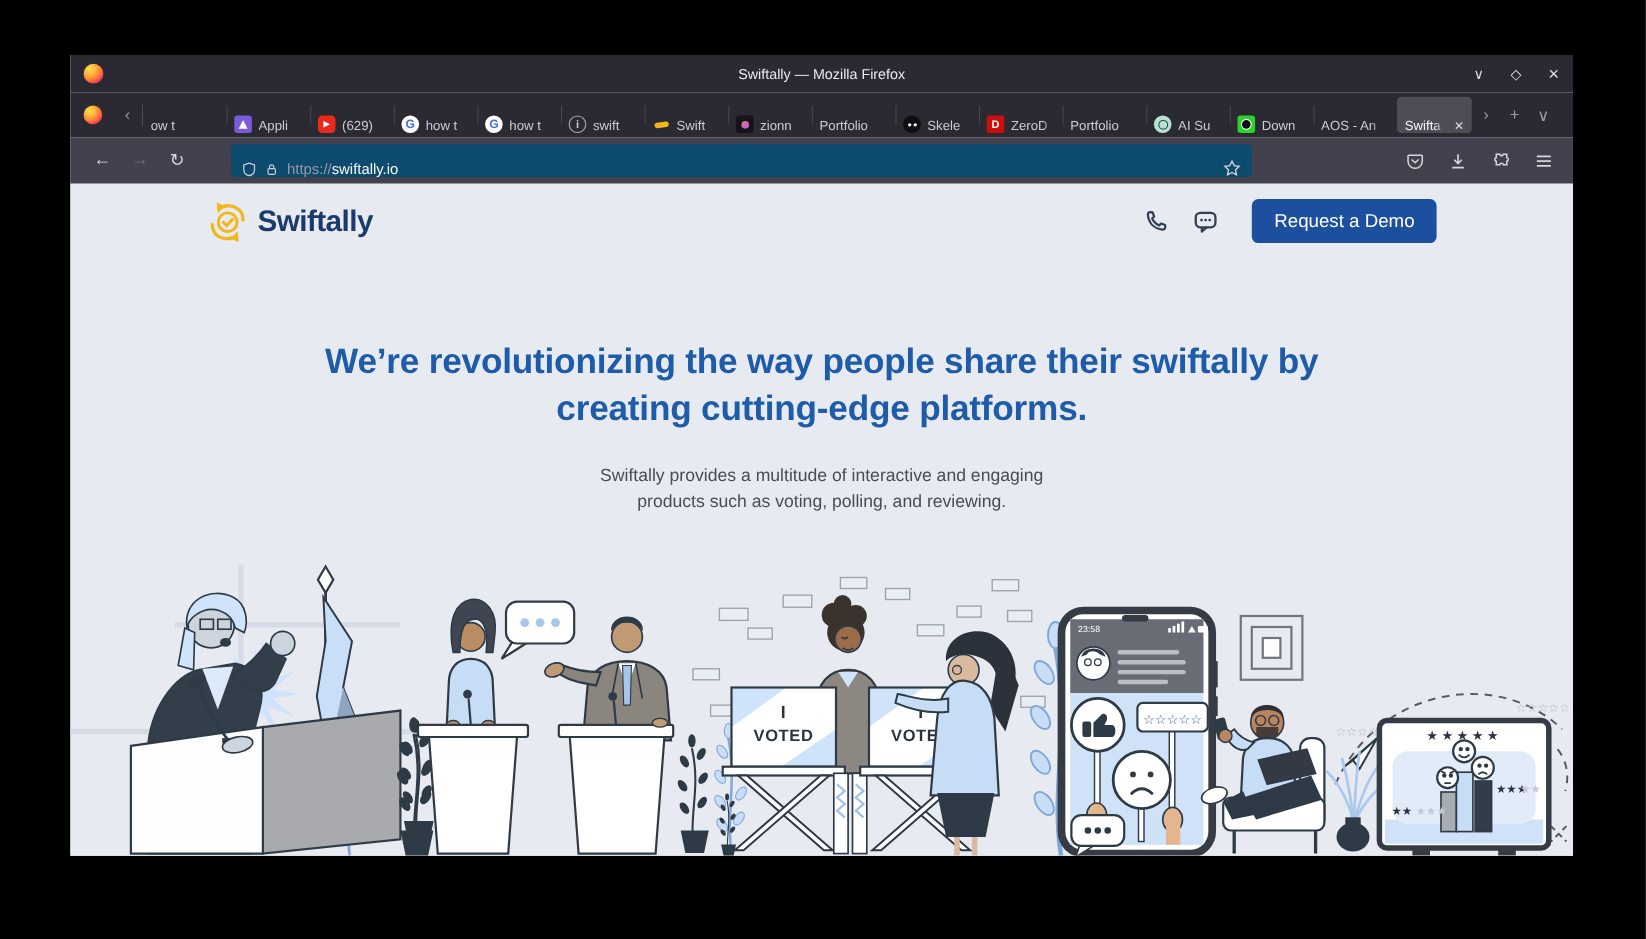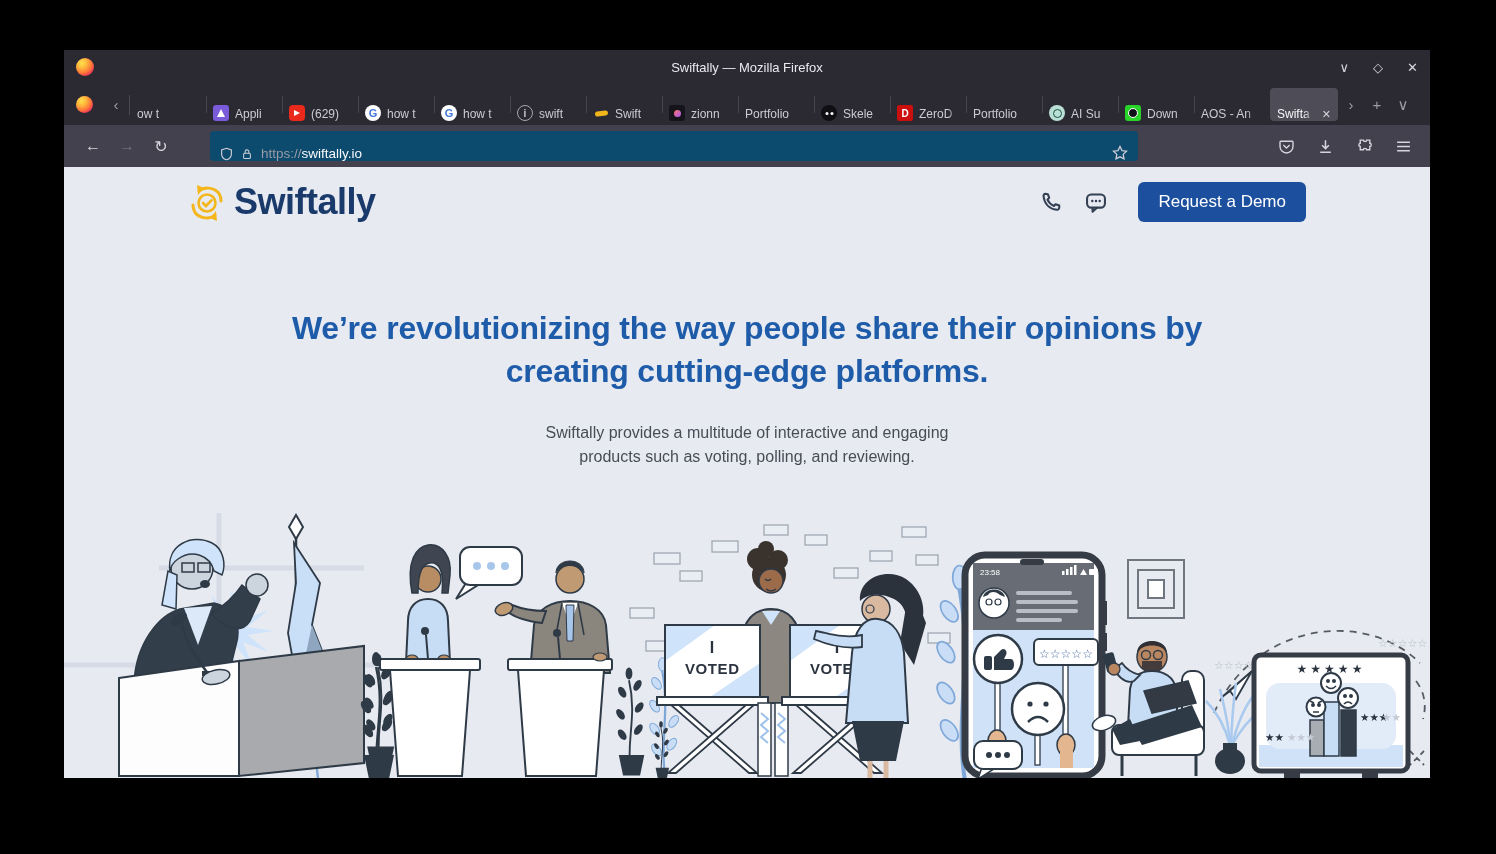--- a/index.html
+++ b/index.html
@@ -58,21 +58,21 @@
   .url-text { font-size:13.5px; flex:1; }
   .url-text .proto { color:#9a9aa5; }
   .url-text .host { color:#f9f9fb; }
   .chrome-icons { margin-left:auto; display:flex; gap:22px; align-items:center; padding-right:6px; }
   .chrome-icons svg { display:block; }
 
   
   .content { position:relative; height:611px; background:#e7eaf1; overflow:hidden; }
   .site-header { position:absolute; top:14px; left:124px; right:124px; display:flex; align-items:center; }
   .brand { display:flex; align-items:center; gap:8px; }
-  .brand-name { font-size:36px; font-weight:bold; color:#1a3a6b; letter-spacing:-0.5px; }
+  .brand-name { font-size:27px; font-weight:bold; color:#1a3a6b; letter-spacing:-0.5px; }
   .header-actions { margin-left:auto; display:flex; align-items:center; gap:22px; }
   .demo-btn { background:#1c509f; color:#fff; border:none; font-family:inherit; font-size:17px; padding:10px 20px; border-radius:6px; margin-left:8px; }
 
   .hero { position:absolute; top:140px; left:0; right:0; text-align:center; }
   .hero h1 { font-size:32px; line-height:43px; font-weight:bold; color:#1e5caa; letter-spacing:-0.2px; }
   .hero h1 span { display:block; }
   .sub { position:absolute; top:254px; left:0; right:0; text-align:center; font-size:16px; line-height:24px; color:#474d57; }
   .sub span { display:block; }
 
   .illustration { position:absolute; left:0; right:0; bottom:0; height:265px; }
@@ -233,21 +233,21 @@
           <circle cx="5.8" cy="7.3" r=".9" fill="#333f52"></circle>
             <circle cx="8.5" cy="7.3" r=".9" fill="#333f52"></circle>
             <circle cx="11.2" cy="7.3" r=".9" fill="#333f52"></circle>
         </svg>
         <button class="demo-btn">Request a Demo</button>
       </div>
     </div>
 
     <div class="hero">
       <h1>
-        <span>We’re revolutionizing the way people share their opinions by</span>
+        <span>We’re revolutionizing the way people share their swiftally by</span>
         <span>creating cutting-edge platforms.</span>
       </h1>
     </div>
     <div class="sub">
       <span>Swiftally provides a multitude of interactive and engaging</span>
       <span>products such as voting, polling, and reviewing.</span>
     </div>
 
     <div class="illustration">
       <svg viewBox="0 0 1366 265" preserveAspectRatio="xMidYMax meet">

